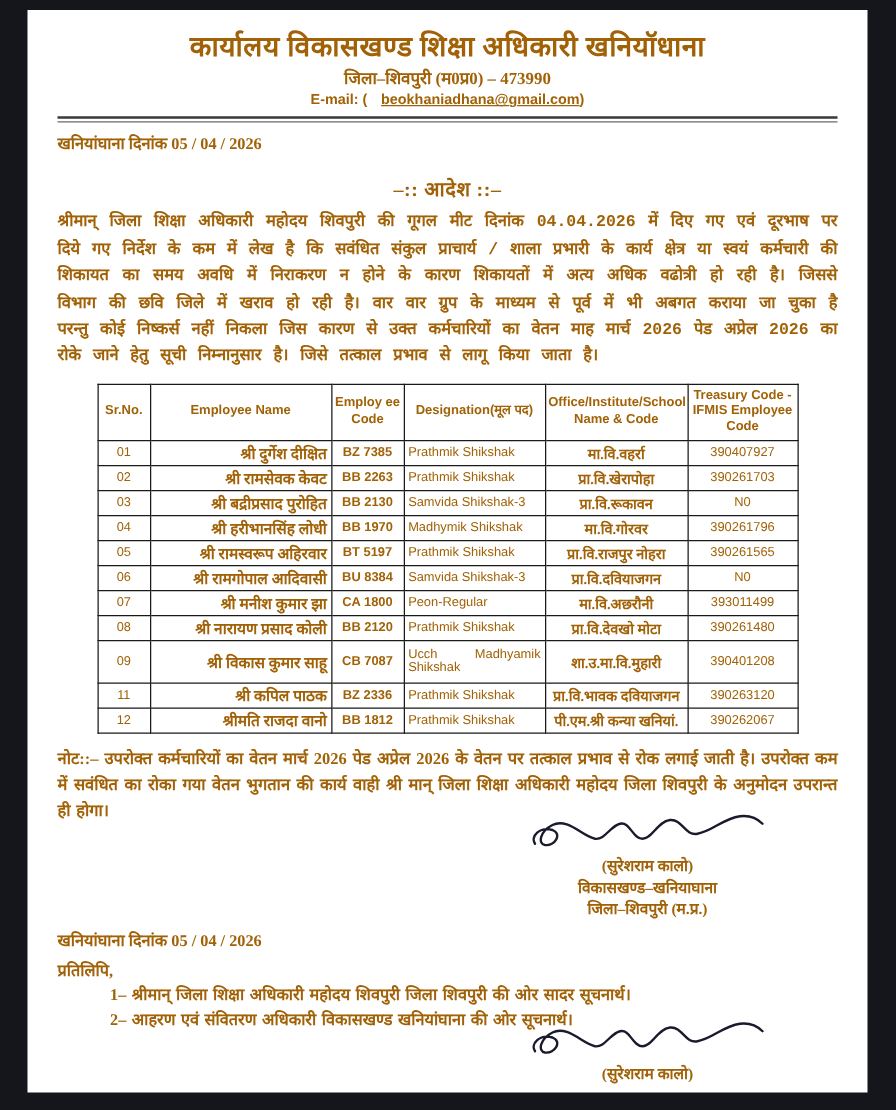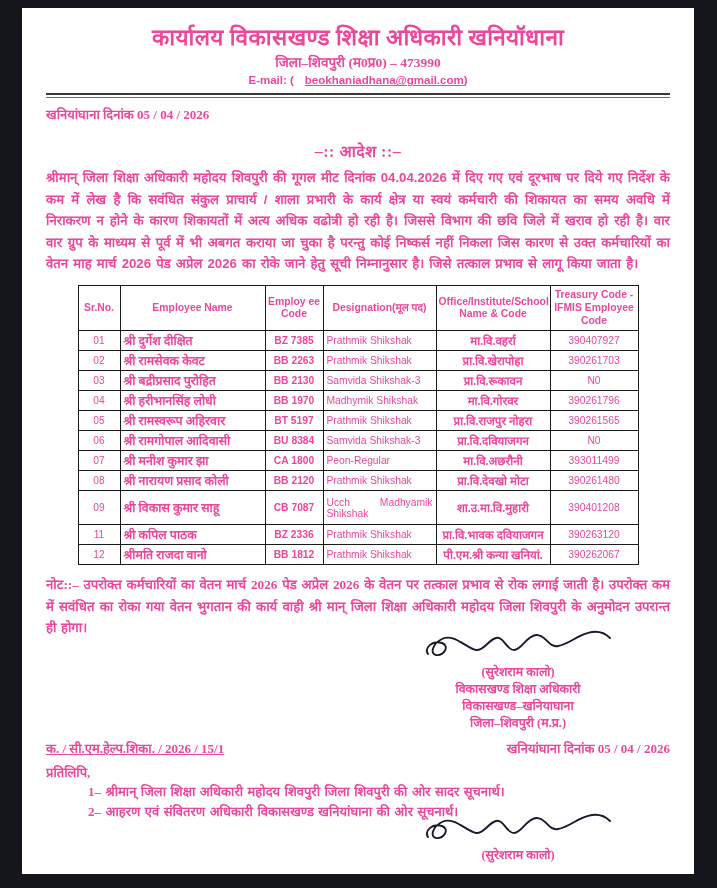--- a/index.html
+++ b/index.html
@@ -21,21 +21,21 @@
   }
   .doc {
     position: absolute;
     left: 22px;
     top: 8px;
     width: 672px;
     height: 866px;
     background: #ffffff;
     box-sizing: border-box;
     padding: 16px 24px 10px 24px;
-    color: #ec4899;
+    color: #a16207;
     overflow: hidden;
   }
 
   
   .hdr { text-align: center; }
   .office-title {
     font-family: "Liberation Serif", serif;
     font-size: 22.5px;
     font-weight: 700;
     letter-spacing: 0.4px;
@@ -83,21 +83,21 @@
     text-align: center;
     font-family: "Liberation Serif", serif;
     font-size: 16px;
     font-weight: 700;
     margin-top: 17px;
     letter-spacing: 0.5px;
   }
 
   
   .body-para {
-    font-family: Liberation Sans, sans-serif;
+    font-family: Liberation Mono, monospace;
     font-size: 13.2px;
     font-weight: 700;
     line-height: 1.62;
     text-align: justify;
     text-align-last: left;
     margin-top: 5px;
     word-spacing: 1.5px;
   }
 
   
@@ -126,21 +126,21 @@
   .c-desg { width: 113px; }
   .c-off  { width: 114px; }
   .c-tre  { width: 88px; }
 
   td.sr {
     text-align: center;
     font-family: "Liberation Sans", sans-serif;
     font-size: 10.2px;
   }
   td.name {
-    text-align: left;
+    text-align: right;
     font-family: "Liberation Serif", serif;
     font-size: 12.4px;
     font-weight: 700;
     white-space: nowrap;
   }
   td.code {
     text-align: center;
     font-family: "Liberation Sans", sans-serif;
     font-size: 10.3px;
     font-weight: 700;
@@ -357,27 +357,25 @@
     <div class="sig-block">
       <div class="sig-mark">
         <svg width="190" height="40" viewBox="0 0 190 40">
           <path d="M6 26 C2 20, 10 12, 20 15 C28 18, 22 28, 14 27 C8 26, 10 16, 20 11
                    C32 5, 44 20, 54 22 C62 23, 66 12, 74 10 C82 8, 84 22, 92 22
                    C100 22, 104 8, 114 7 C124 6, 126 20, 136 18 C148 16, 156 6, 170 4
                    C178 3, 184 6, 188 10" fill="none" stroke="#1a1a2e" stroke-width="1.9" stroke-linecap="round"></path>
         </svg>
       </div>
       <div>(सुरेशराम कालो)</div>
-      <div>विकासखण्ड शिक्षा अधिकारी</div>
       <div>विकासखण्ड–खनियाघाना</div>
       <div>जिला–शिवपुरी (म.प्र.)</div>
     </div>
 
     <div class="refline">
-      <span class="ref-left">क. / सी.एम.हेल्प.शिका. / 2026 / 15/1</span>
       <span class="ref-right">खनियांघाना दिनांक 05 / 04 / 2026</span>
     </div>
 
     <div class="copy-head">प्रतिलिपि,</div>
     <div class="copy-list">
       <div>1–  श्रीमान् जिला शिक्षा अधिकारी महोदय शिवपुरी जिला शिवपुरी की ओर सादर सूचनार्थ।</div>
       <div>2–  आहरण एवं संवितरण अधिकारी विकासखण्ड खनियांघाना की ओर सूचनार्थ।</div>
     </div>
 
     <div class="sig-block">

